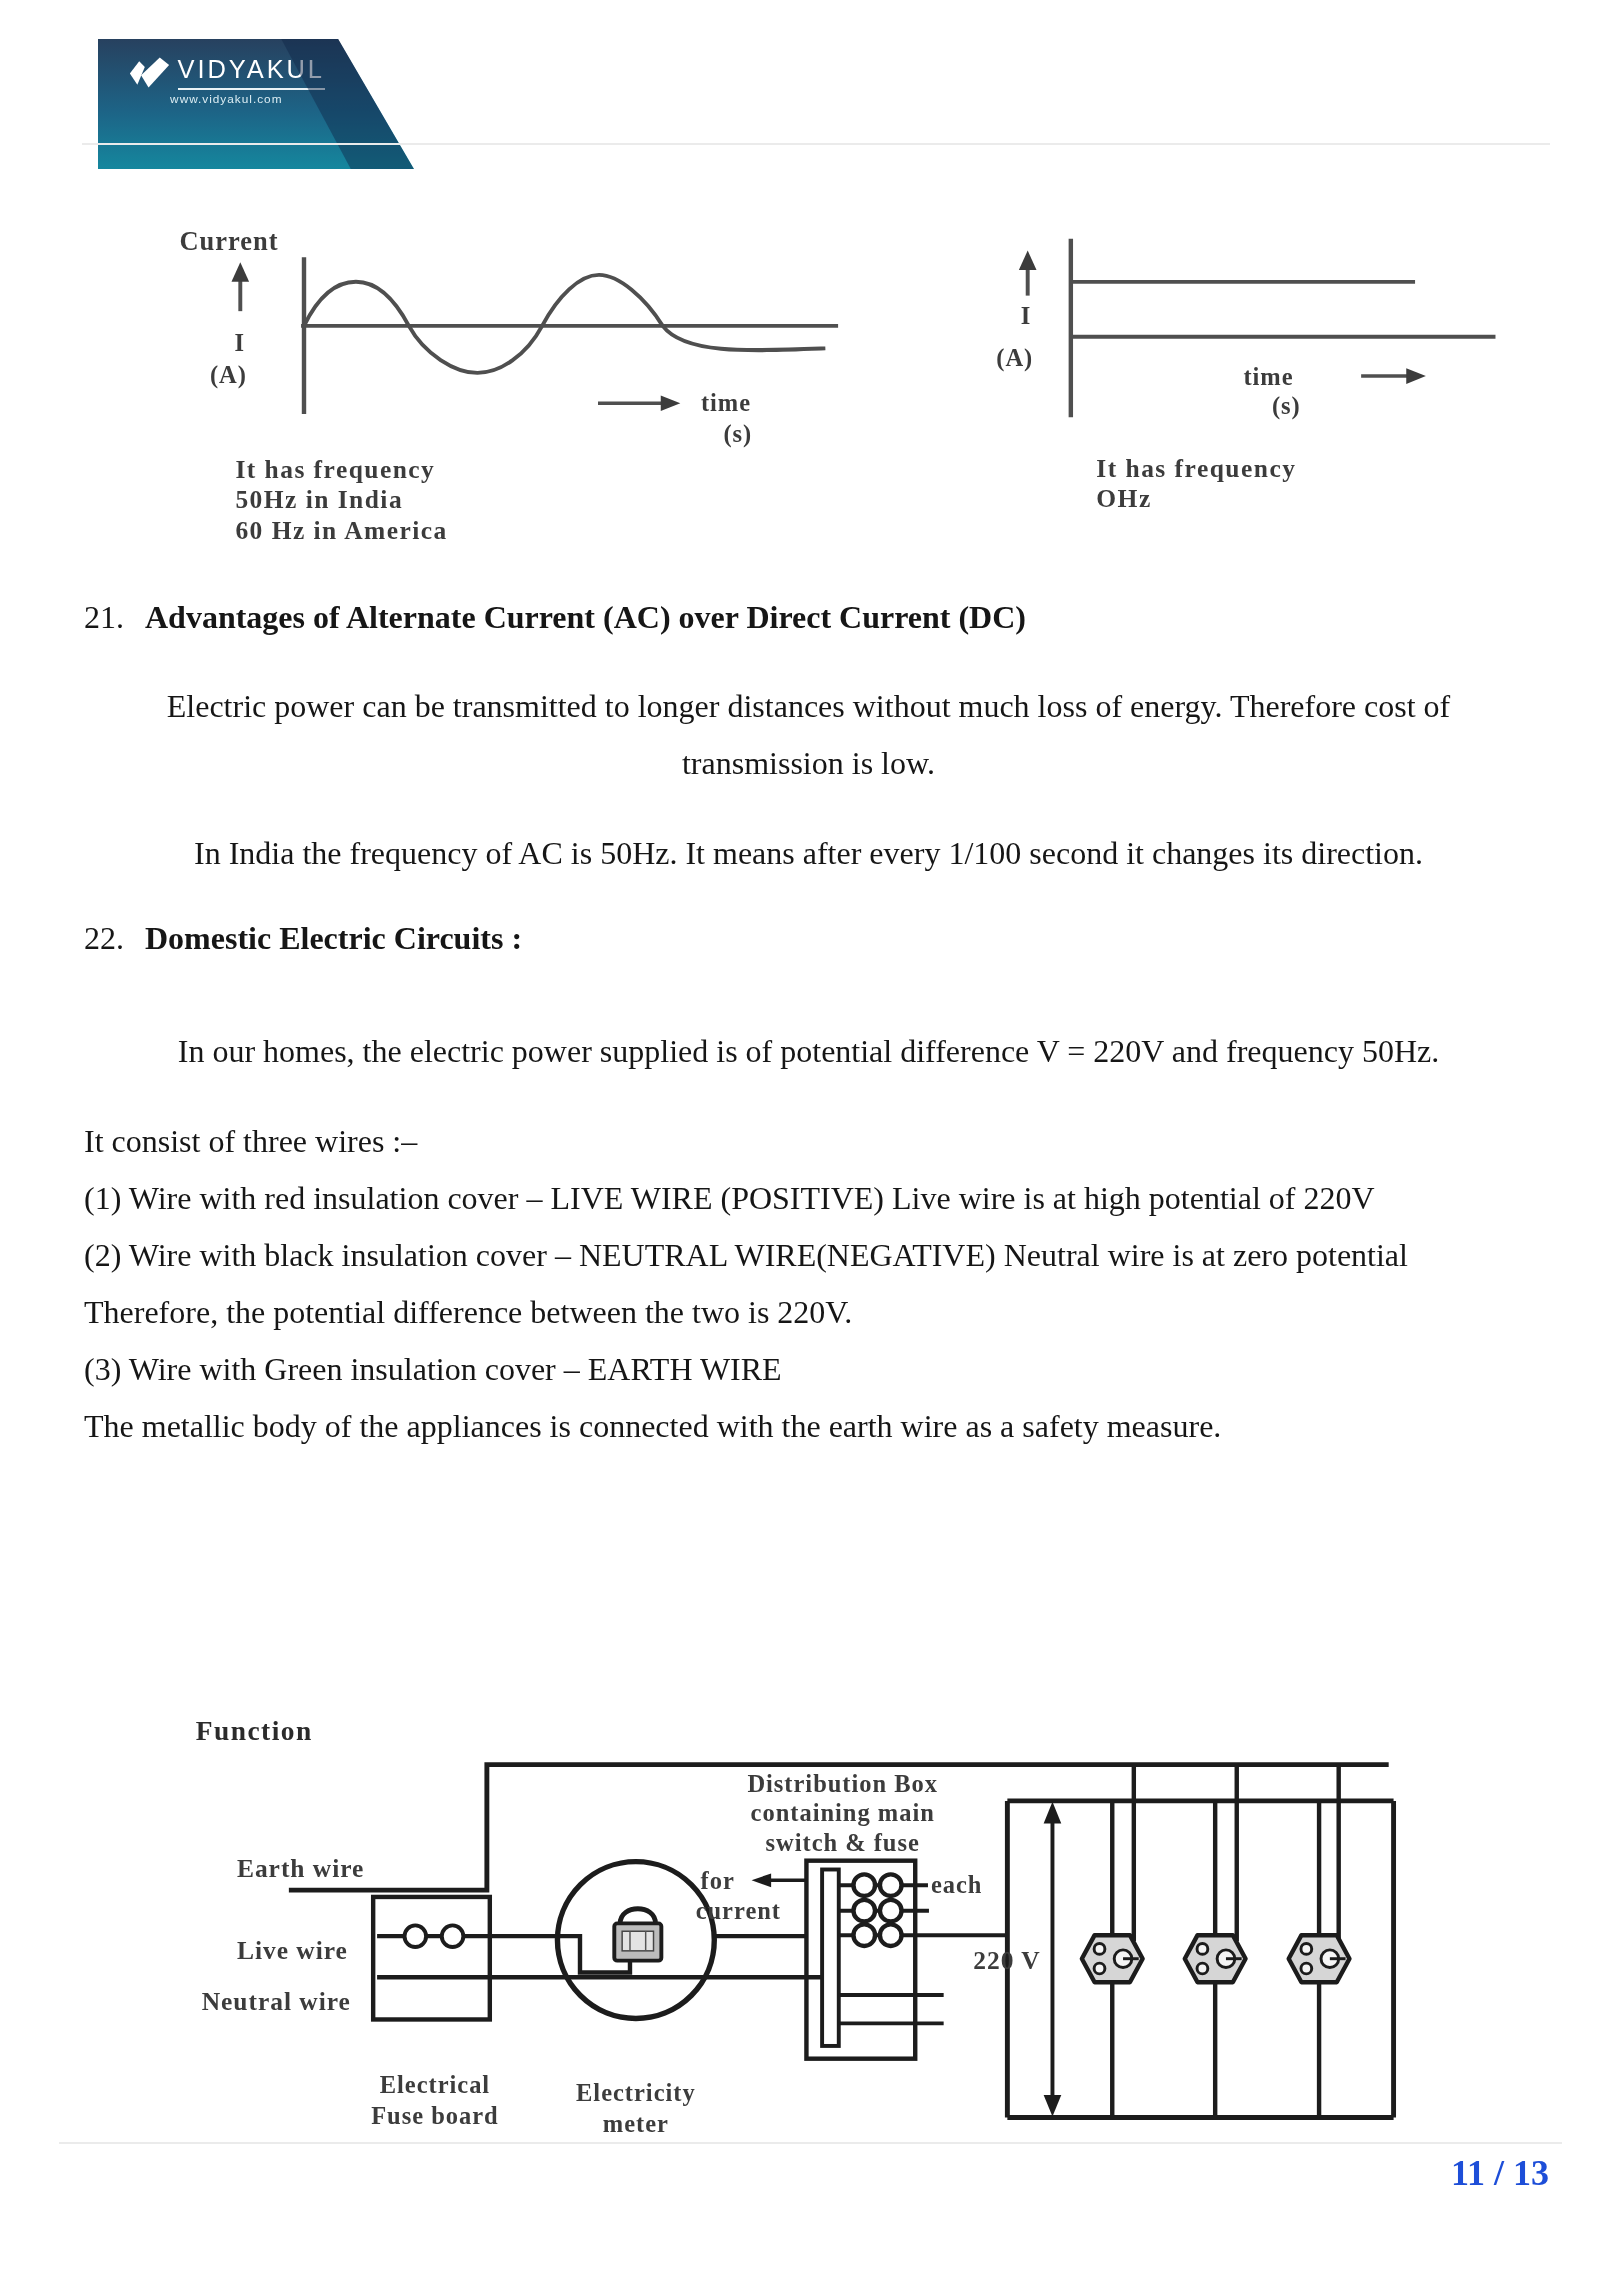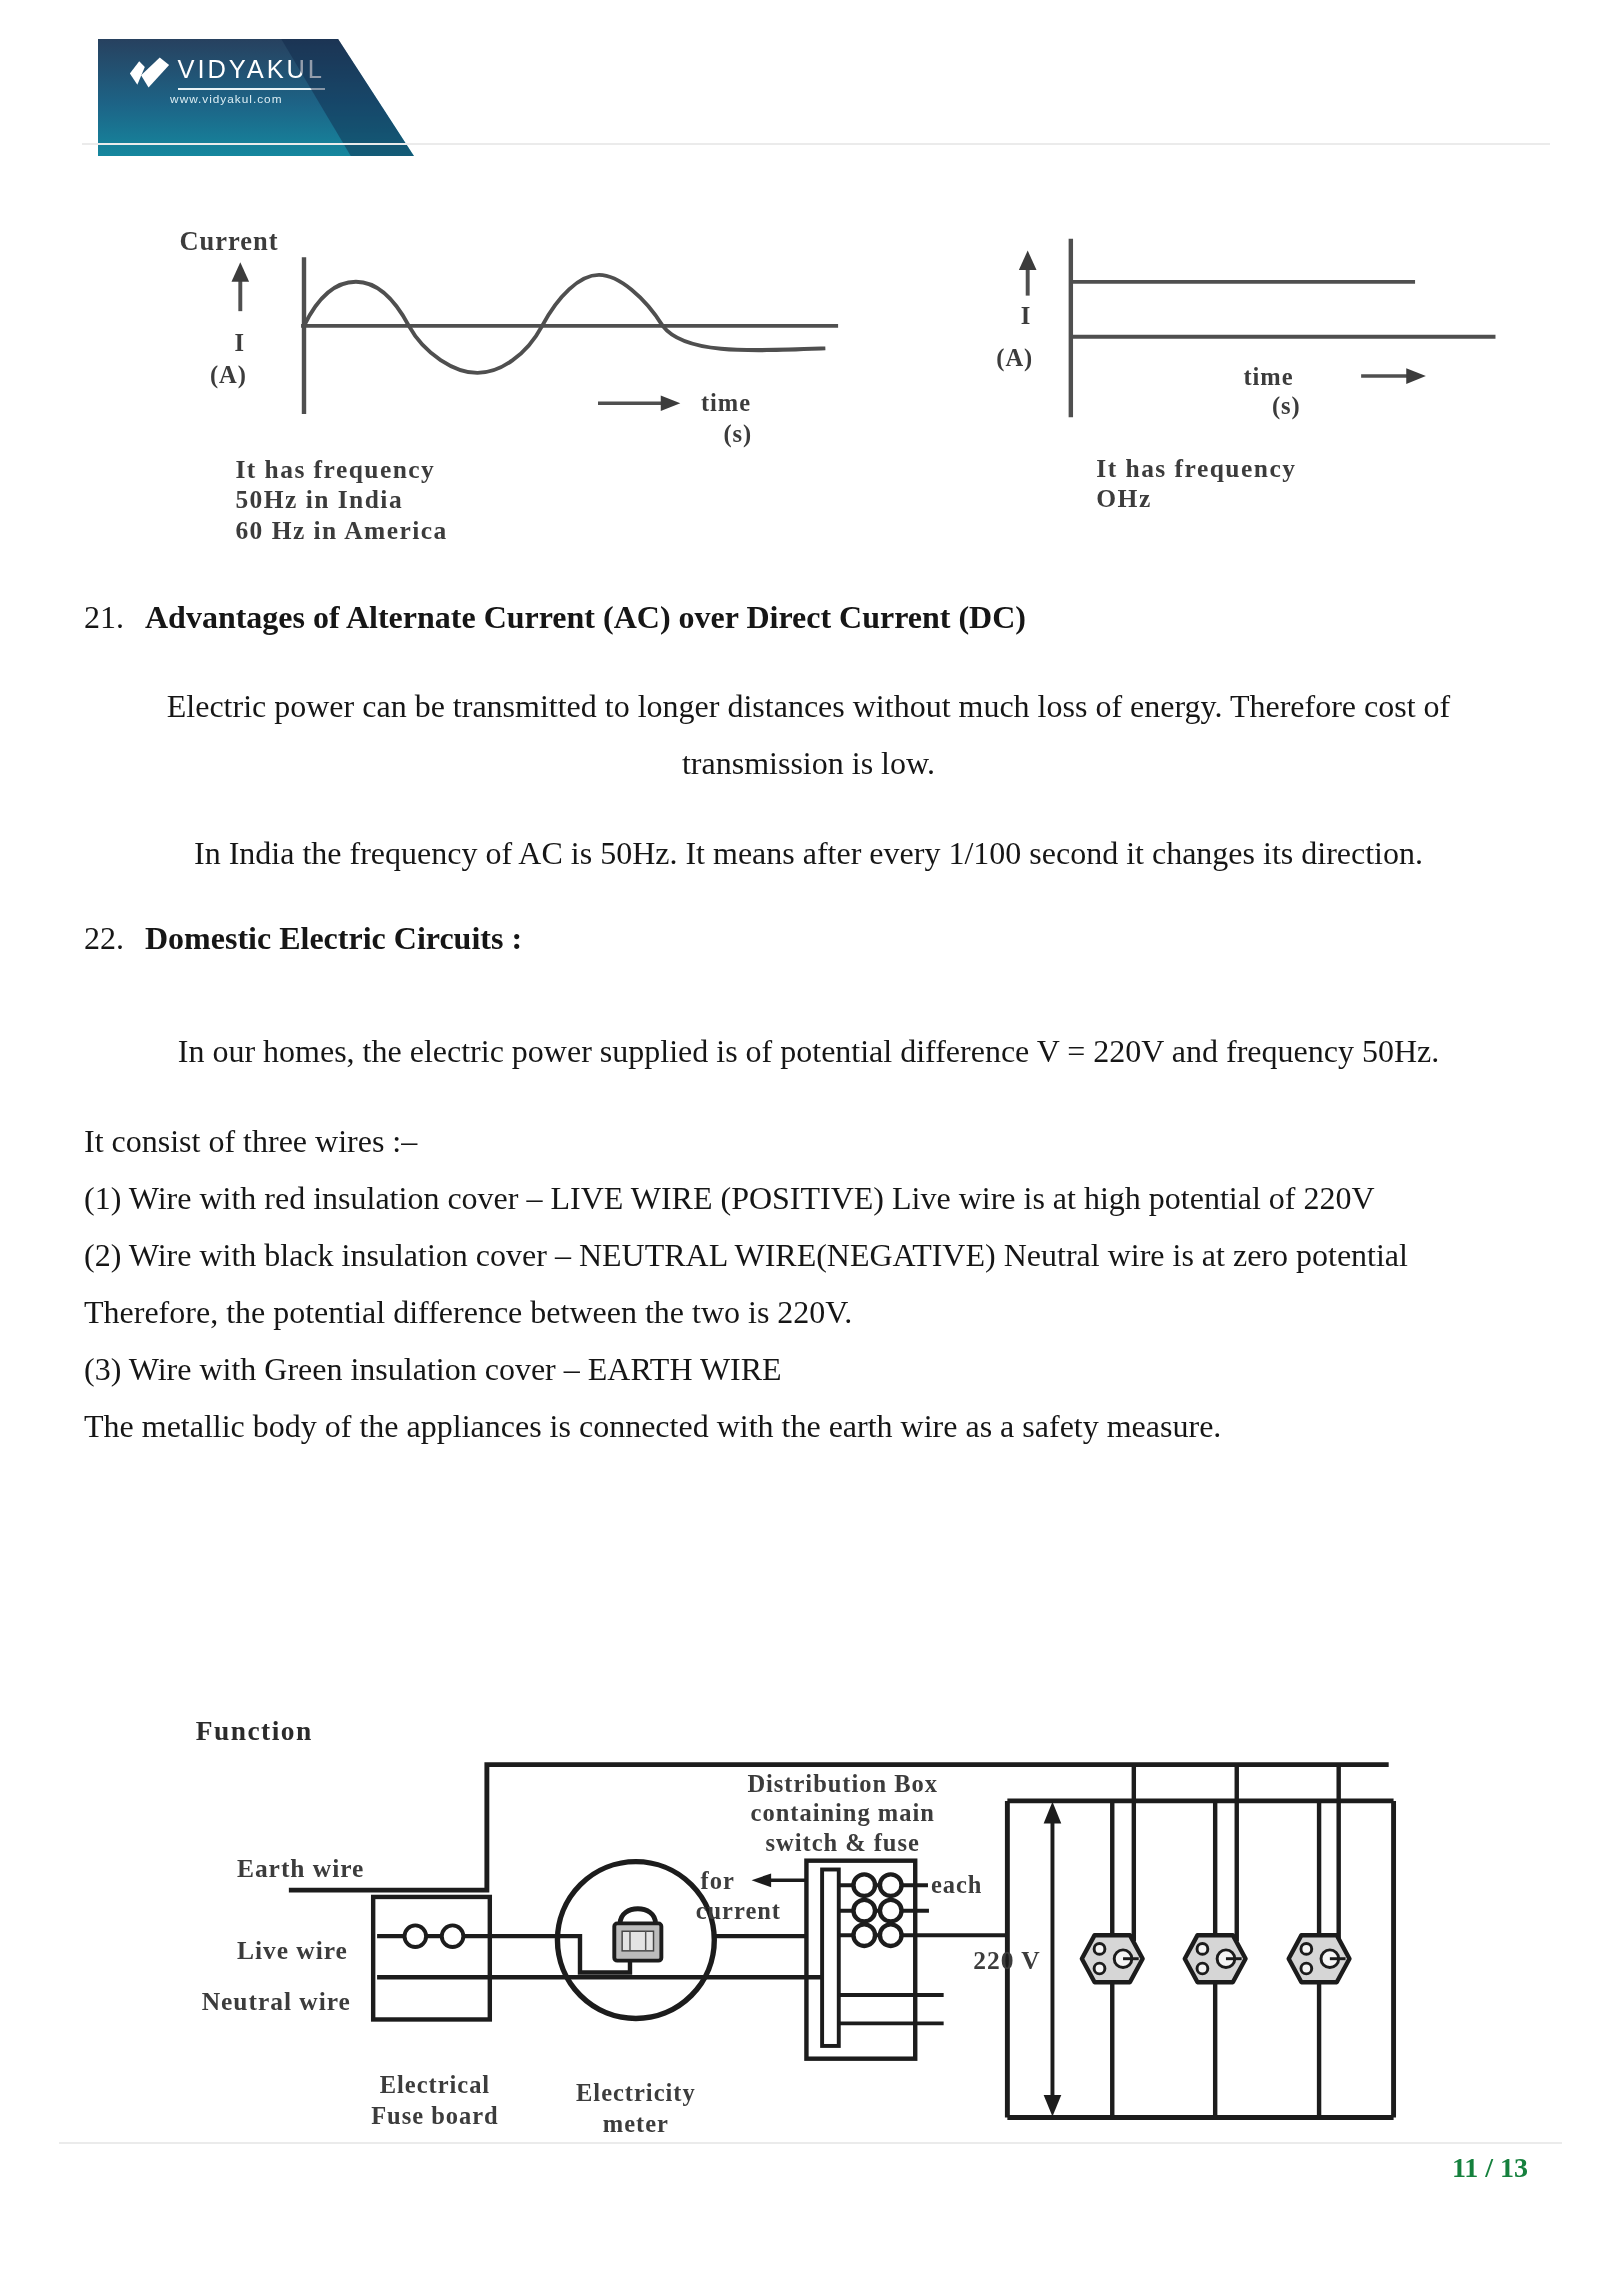--- a/index.html
+++ b/index.html
@@ -1,20 +1,20 @@
 <!DOCTYPE html>
 <html><head>
 <meta charset="utf-8">
 <style>
   html,body{margin:0;padding:0;background:#ffffff;}
   body{width:1620px;height:2293px;position:relative;font-family:"Liberation Serif",serif;color:#161616;}
   .page{position:absolute;inset:0;overflow:hidden;}
 
   
-  .logo{position:absolute;left:98px;top:39px;width:316px;height:117px;
+  .logo{position:absolute;left:98px;top:39px;width:316px;height:130px;
         clip-path:polygon(0 0,76% 0,100% 100%,0 100%);
         background:linear-gradient(180deg,#27415f 0%,#1d6386 55%,#15879e 100%);}
   .logo::after{content:"";position:absolute;inset:0;
         clip-path:polygon(58% 0,76% 0,100% 100%,80% 100%);
         background:rgba(16,38,70,0.45);}
   .logo-inner{position:absolute;left:11.8px;top:15.7px;width:233px;text-align:center;}
   .logo-row{display:flex;align-items:flex-end;justify-content:center;gap:6.9px;}
   .brand{font-family:"Liberation Sans",sans-serif;font-size:25.5px;letter-spacing:2.9px;
          color:#fff;font-weight:400;line-height:29px;}
   .brand-underline{border-bottom:2px solid #e9f3f6;padding-bottom:3.9px;display:inline-block;}
@@ -45,22 +45,22 @@
   .section .num{margin-right:21px;}
   .section b{font-weight:700;}
   .s22{margin:35px 0 63px;}
   .content p{margin:0 0 33px;text-align:center;}
   .wires{margin-top:33px;}
 
   
   .footer-text{position:absolute;left:84px;top:2171px;width:1362px;text-align:center;
                font-size:29px;font-weight:700;color:#111;}
   .flink{color:#1a12cc;text-decoration:underline;font-weight:700;cursor:pointer;}
-  .page-num{position:absolute;left:1431px;top:2152px;width:118px;text-align:center;
-            font-size:28px;font-weight:700;color:#15803d;}
+  .page-num{position:absolute;left:1431px;top:2152px;width:118px;text-align:right;
+            font-size:36px;font-weight:700;color:#1d4ed8;}
 </style>
 </head>
 <body>
 
 <div class="page">
 
   <div class="logo">
     <div class="logo-inner">
       <div class="logo-row">
         <svg width="43" height="33" viewBox="0 0 46 34">

